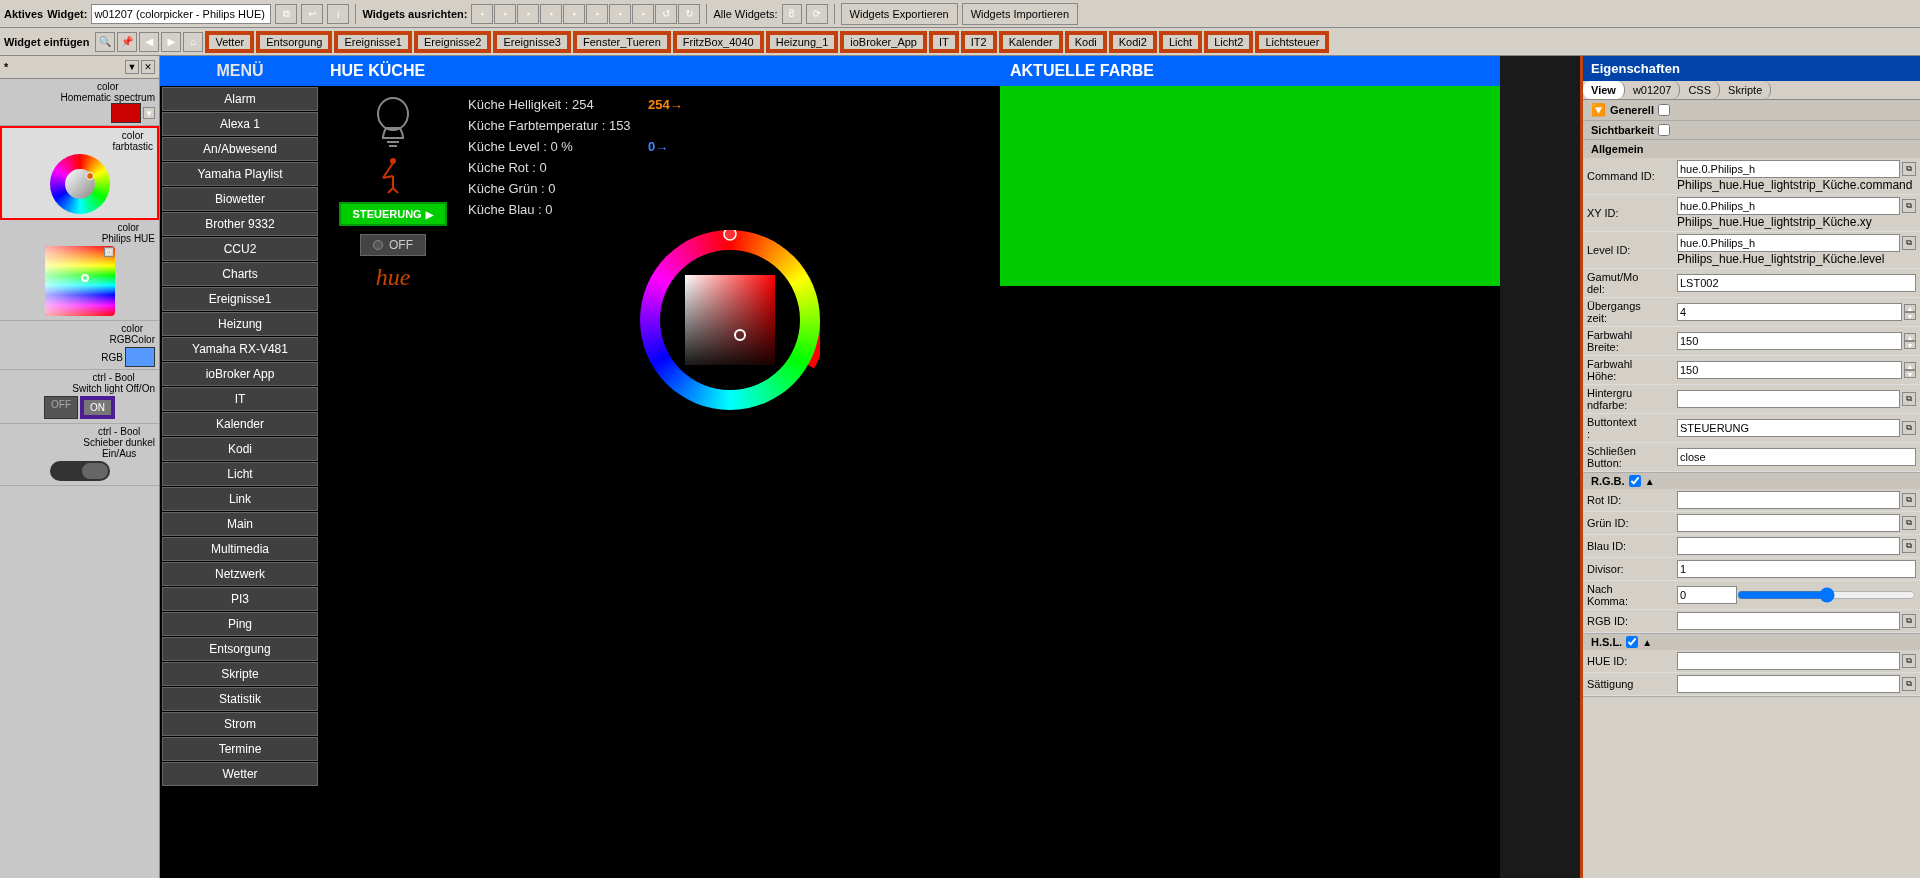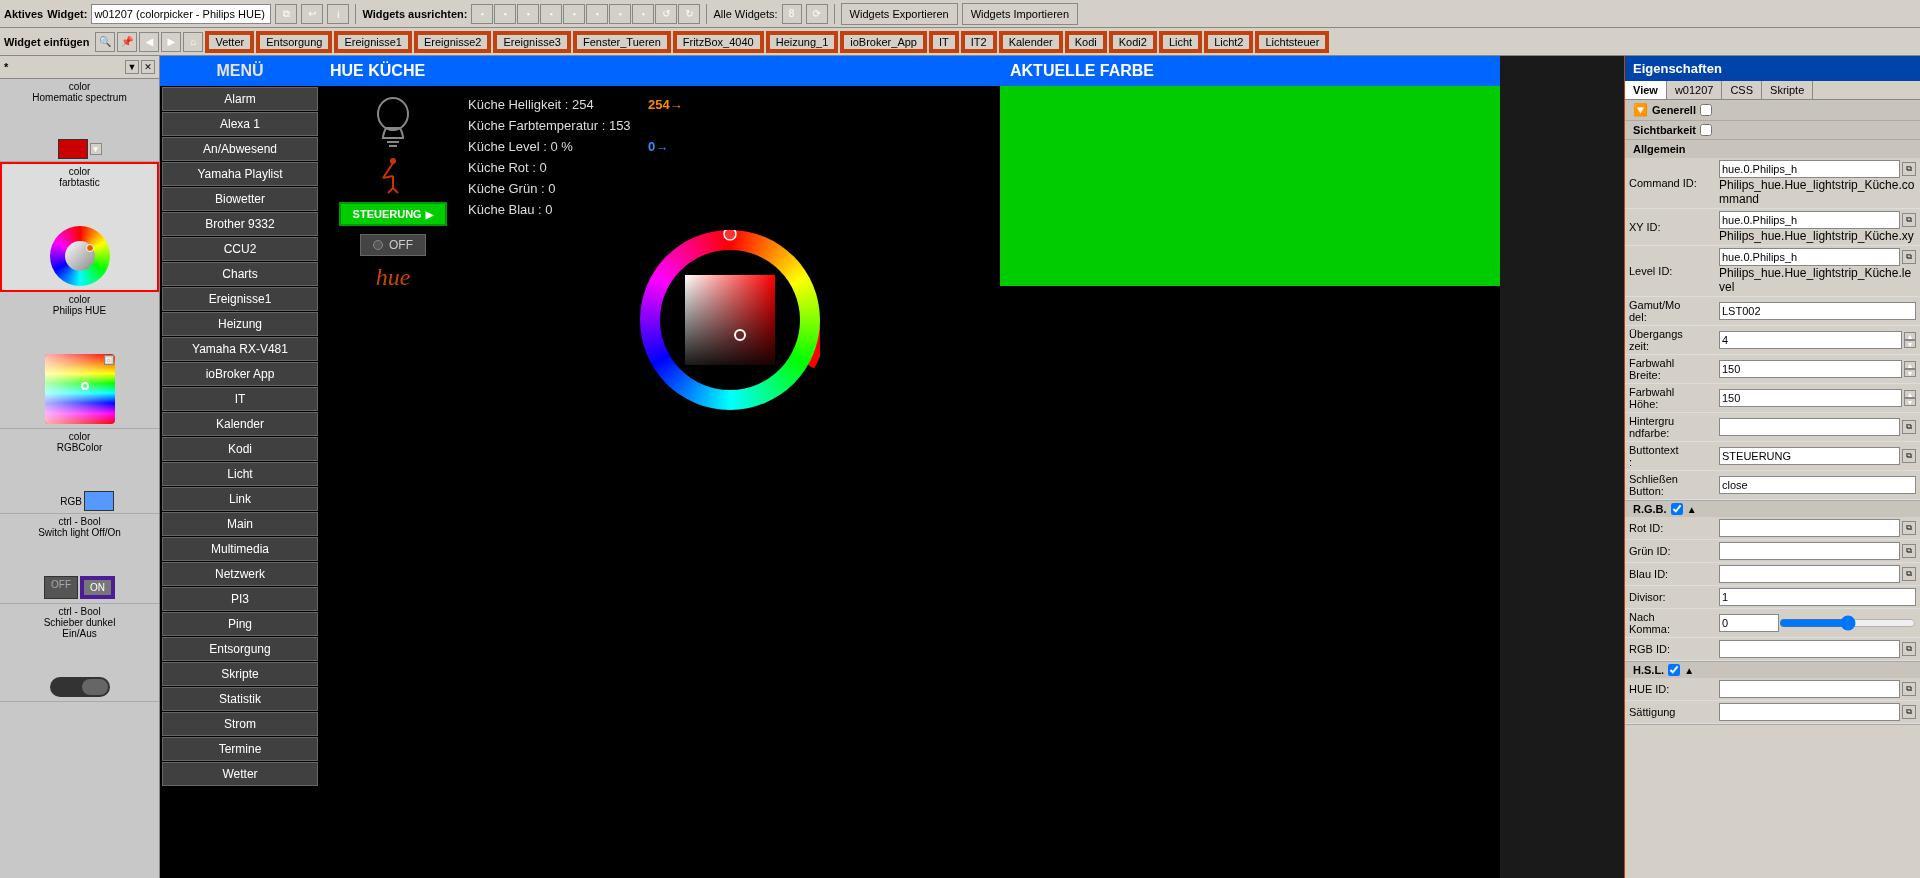--- a/index.html
+++ b/index.html
@@ -87,22 +87,21 @@
     }
     .sidebar-title { font-size: 11px; font-weight: bold; color: #000; }
     .sidebar-icons { display: flex; gap: 2px; }
     .sidebar-close { width: 14px; height: 14px; background: #d4d0c8; border: 1px solid #888; display: flex; align-items: center; justify-content: center; cursor: pointer; font-size: 9px; color: #000; }
 
     .sidebar-item {
       padding: 2px 4px;
       border-bottom: 1px solid #aaa;
       display: flex;
       flex-direction: column;
-      align-items: center;
-      gap: 36px;
+      align-items: flex-end;
     }
     .sidebar-item-label { font-size: 10px; color: #000; text-align: center; }
     .color-wheel-small {
       width: 60px; height: 60px; border-radius: 50%;
       background: conic-gradient(red, yellow, lime, cyan, blue, magenta, red);
       position: relative; margin: 2px auto;
     }
     .color-wheel-inner {
       position: absolute; top: 50%; left: 50%; transform: translate(-50%,-50%);
       width: 30px; height: 30px; border-radius: 50%;
@@ -192,23 +191,23 @@
       font-weight: bold;
       color: #fff;
     }
     .farbe-content {
       background: #00cc00;
       height: 200px;
     }
 
     
     .right-panel {
-      width: 296px;
+      width: 340px;
       background: #d4d0c8;
-      border-left: 1px solid #c2410c;
+      border-left: 3px solid #c2410c;
       display: flex;
       flex-direction: column;
       overflow-y: auto;
     }
     .right-panel-header {
       background: #0044aa;
       color: #fff;
       font-size: 13px;
       font-weight: bold;
       padding: 5px 8px;
@@ -217,20 +216,21 @@
       display: flex;
       background: #d4d0c8;
       border-bottom: 1px solid #888;
     }
     .right-panel-tab {
       padding: 3px 8px;
       font-size: 11px;
       color: #000;
       cursor: pointer;
       border-right: 1px solid #888;
+      border-radius: 8px;
     }
     .right-panel-tab.active { background: #fff; font-weight: bold; }
 
     .prop-section {
       border-bottom: 1px solid #aaa;
     }
     .prop-section-header {
       background: #c8c4bc;
       padding: 3px 8px;
       font-size: 11px;

